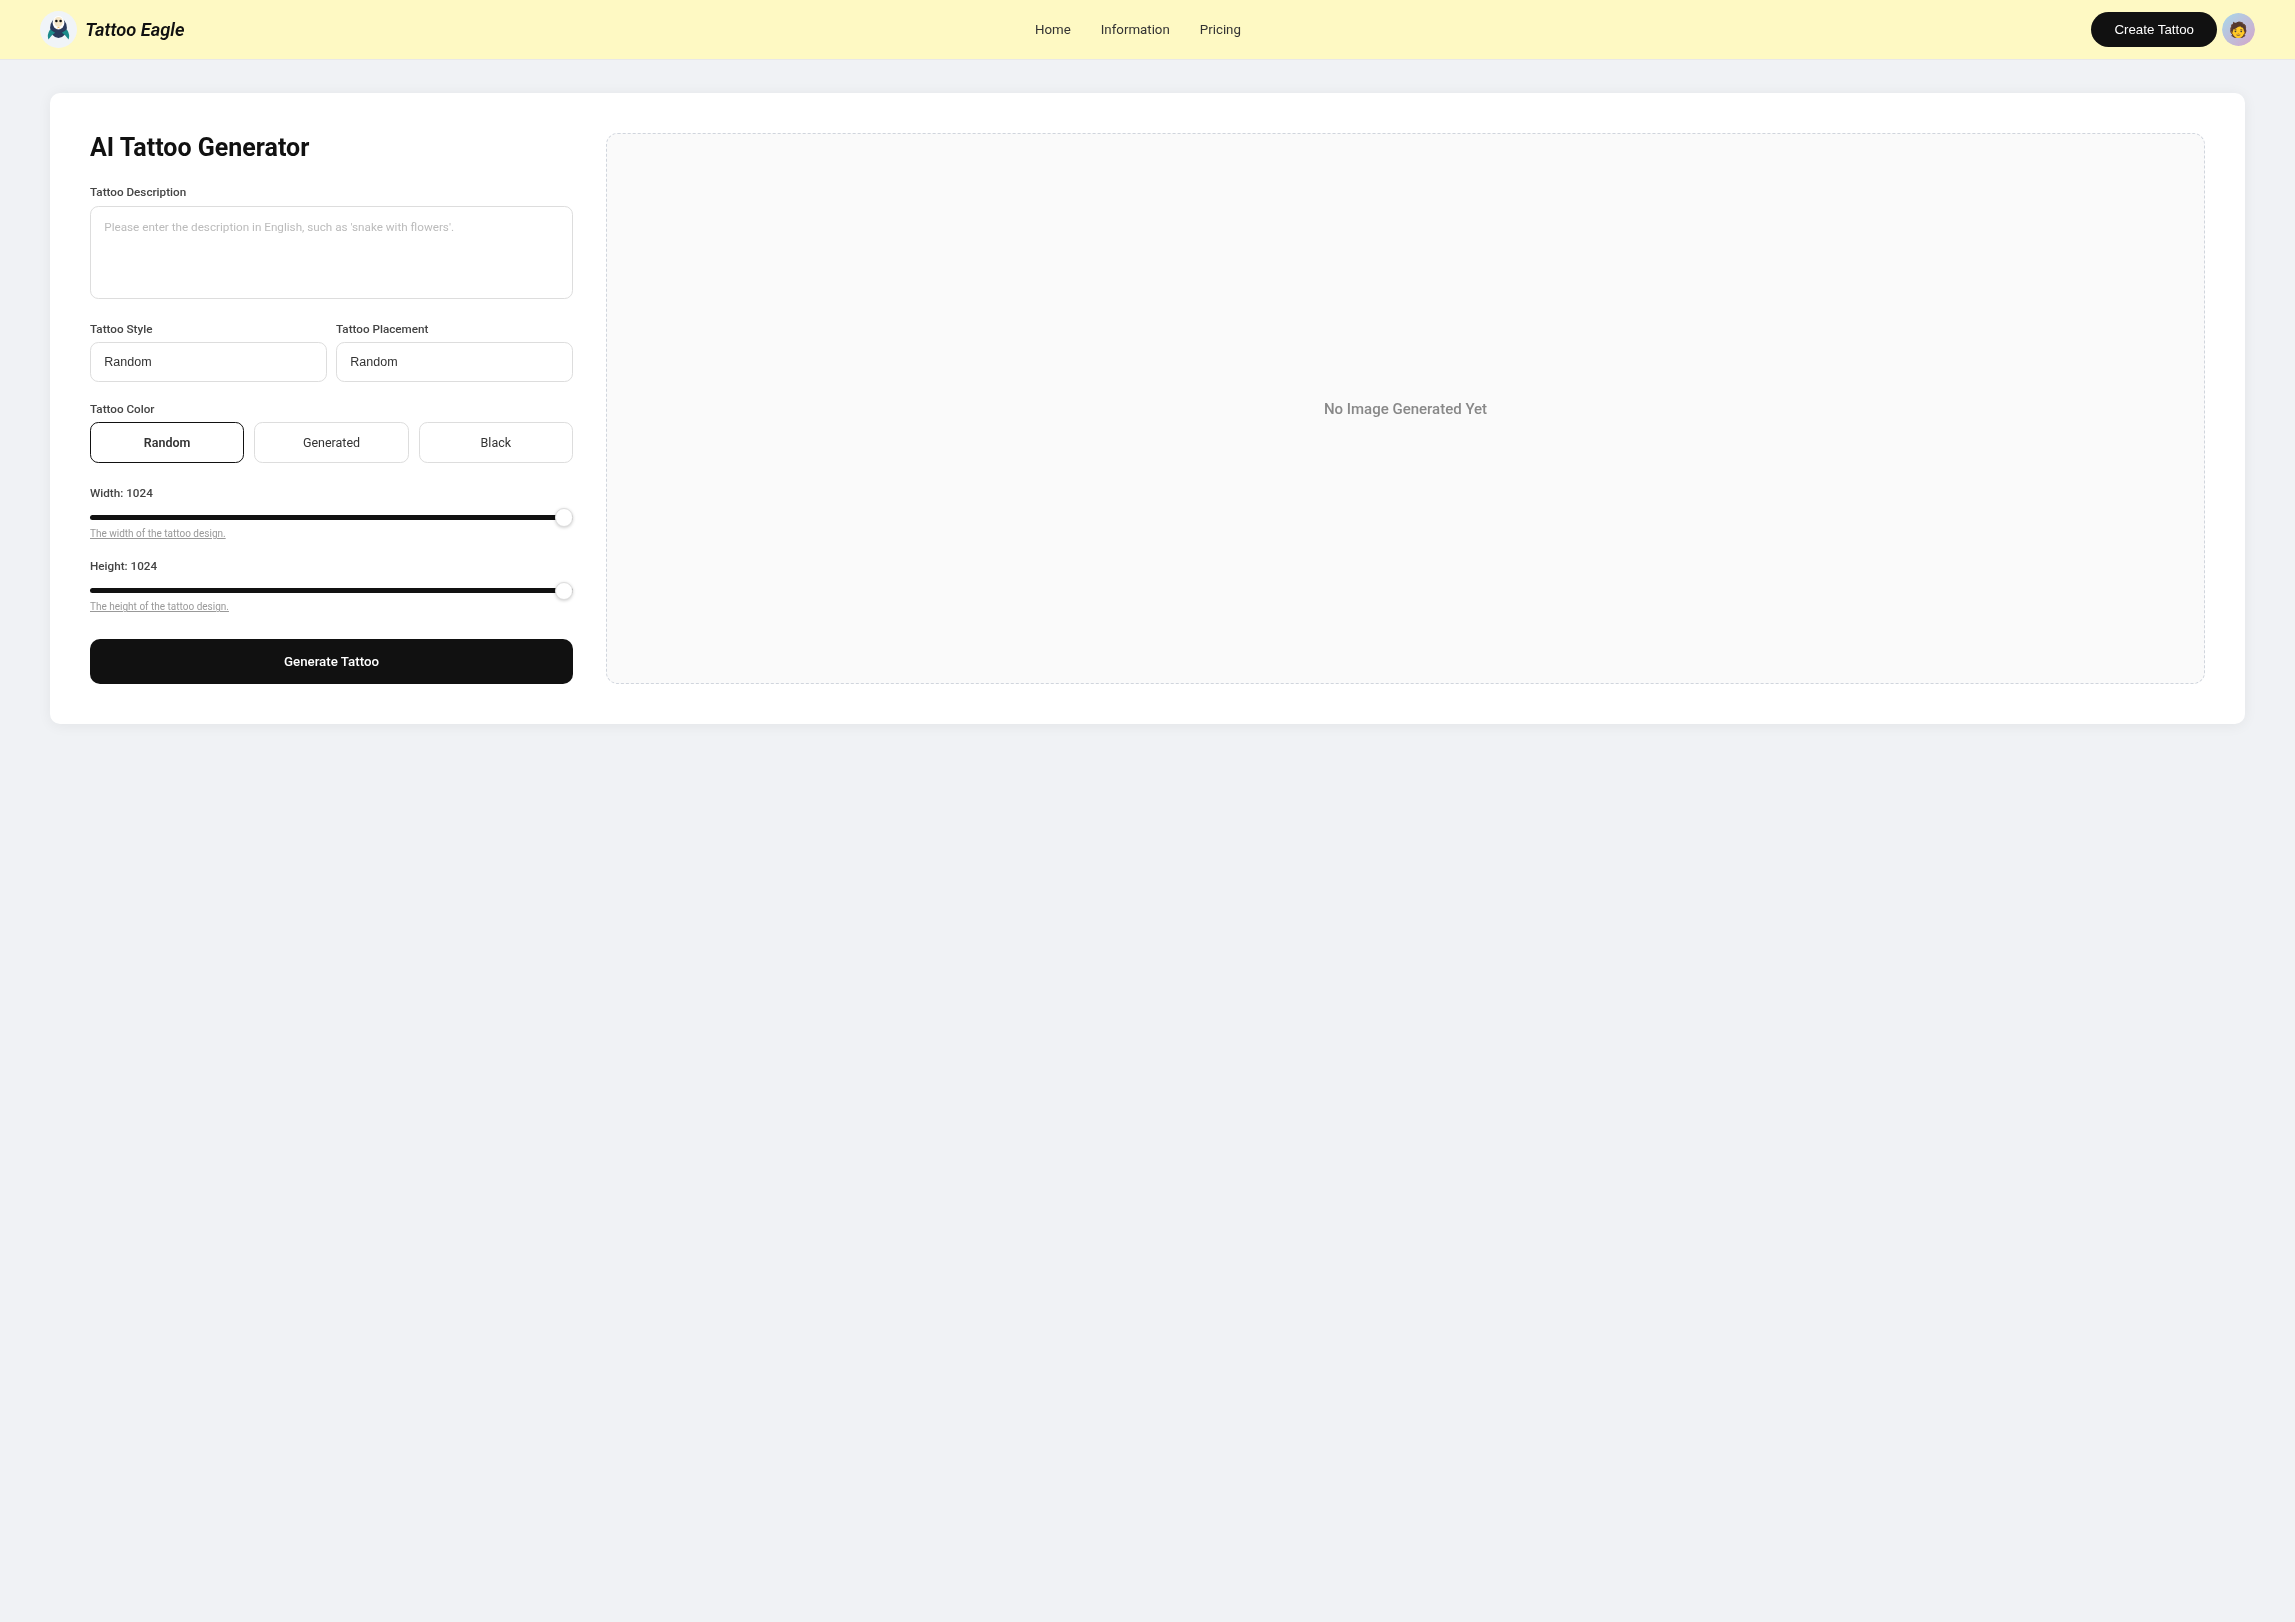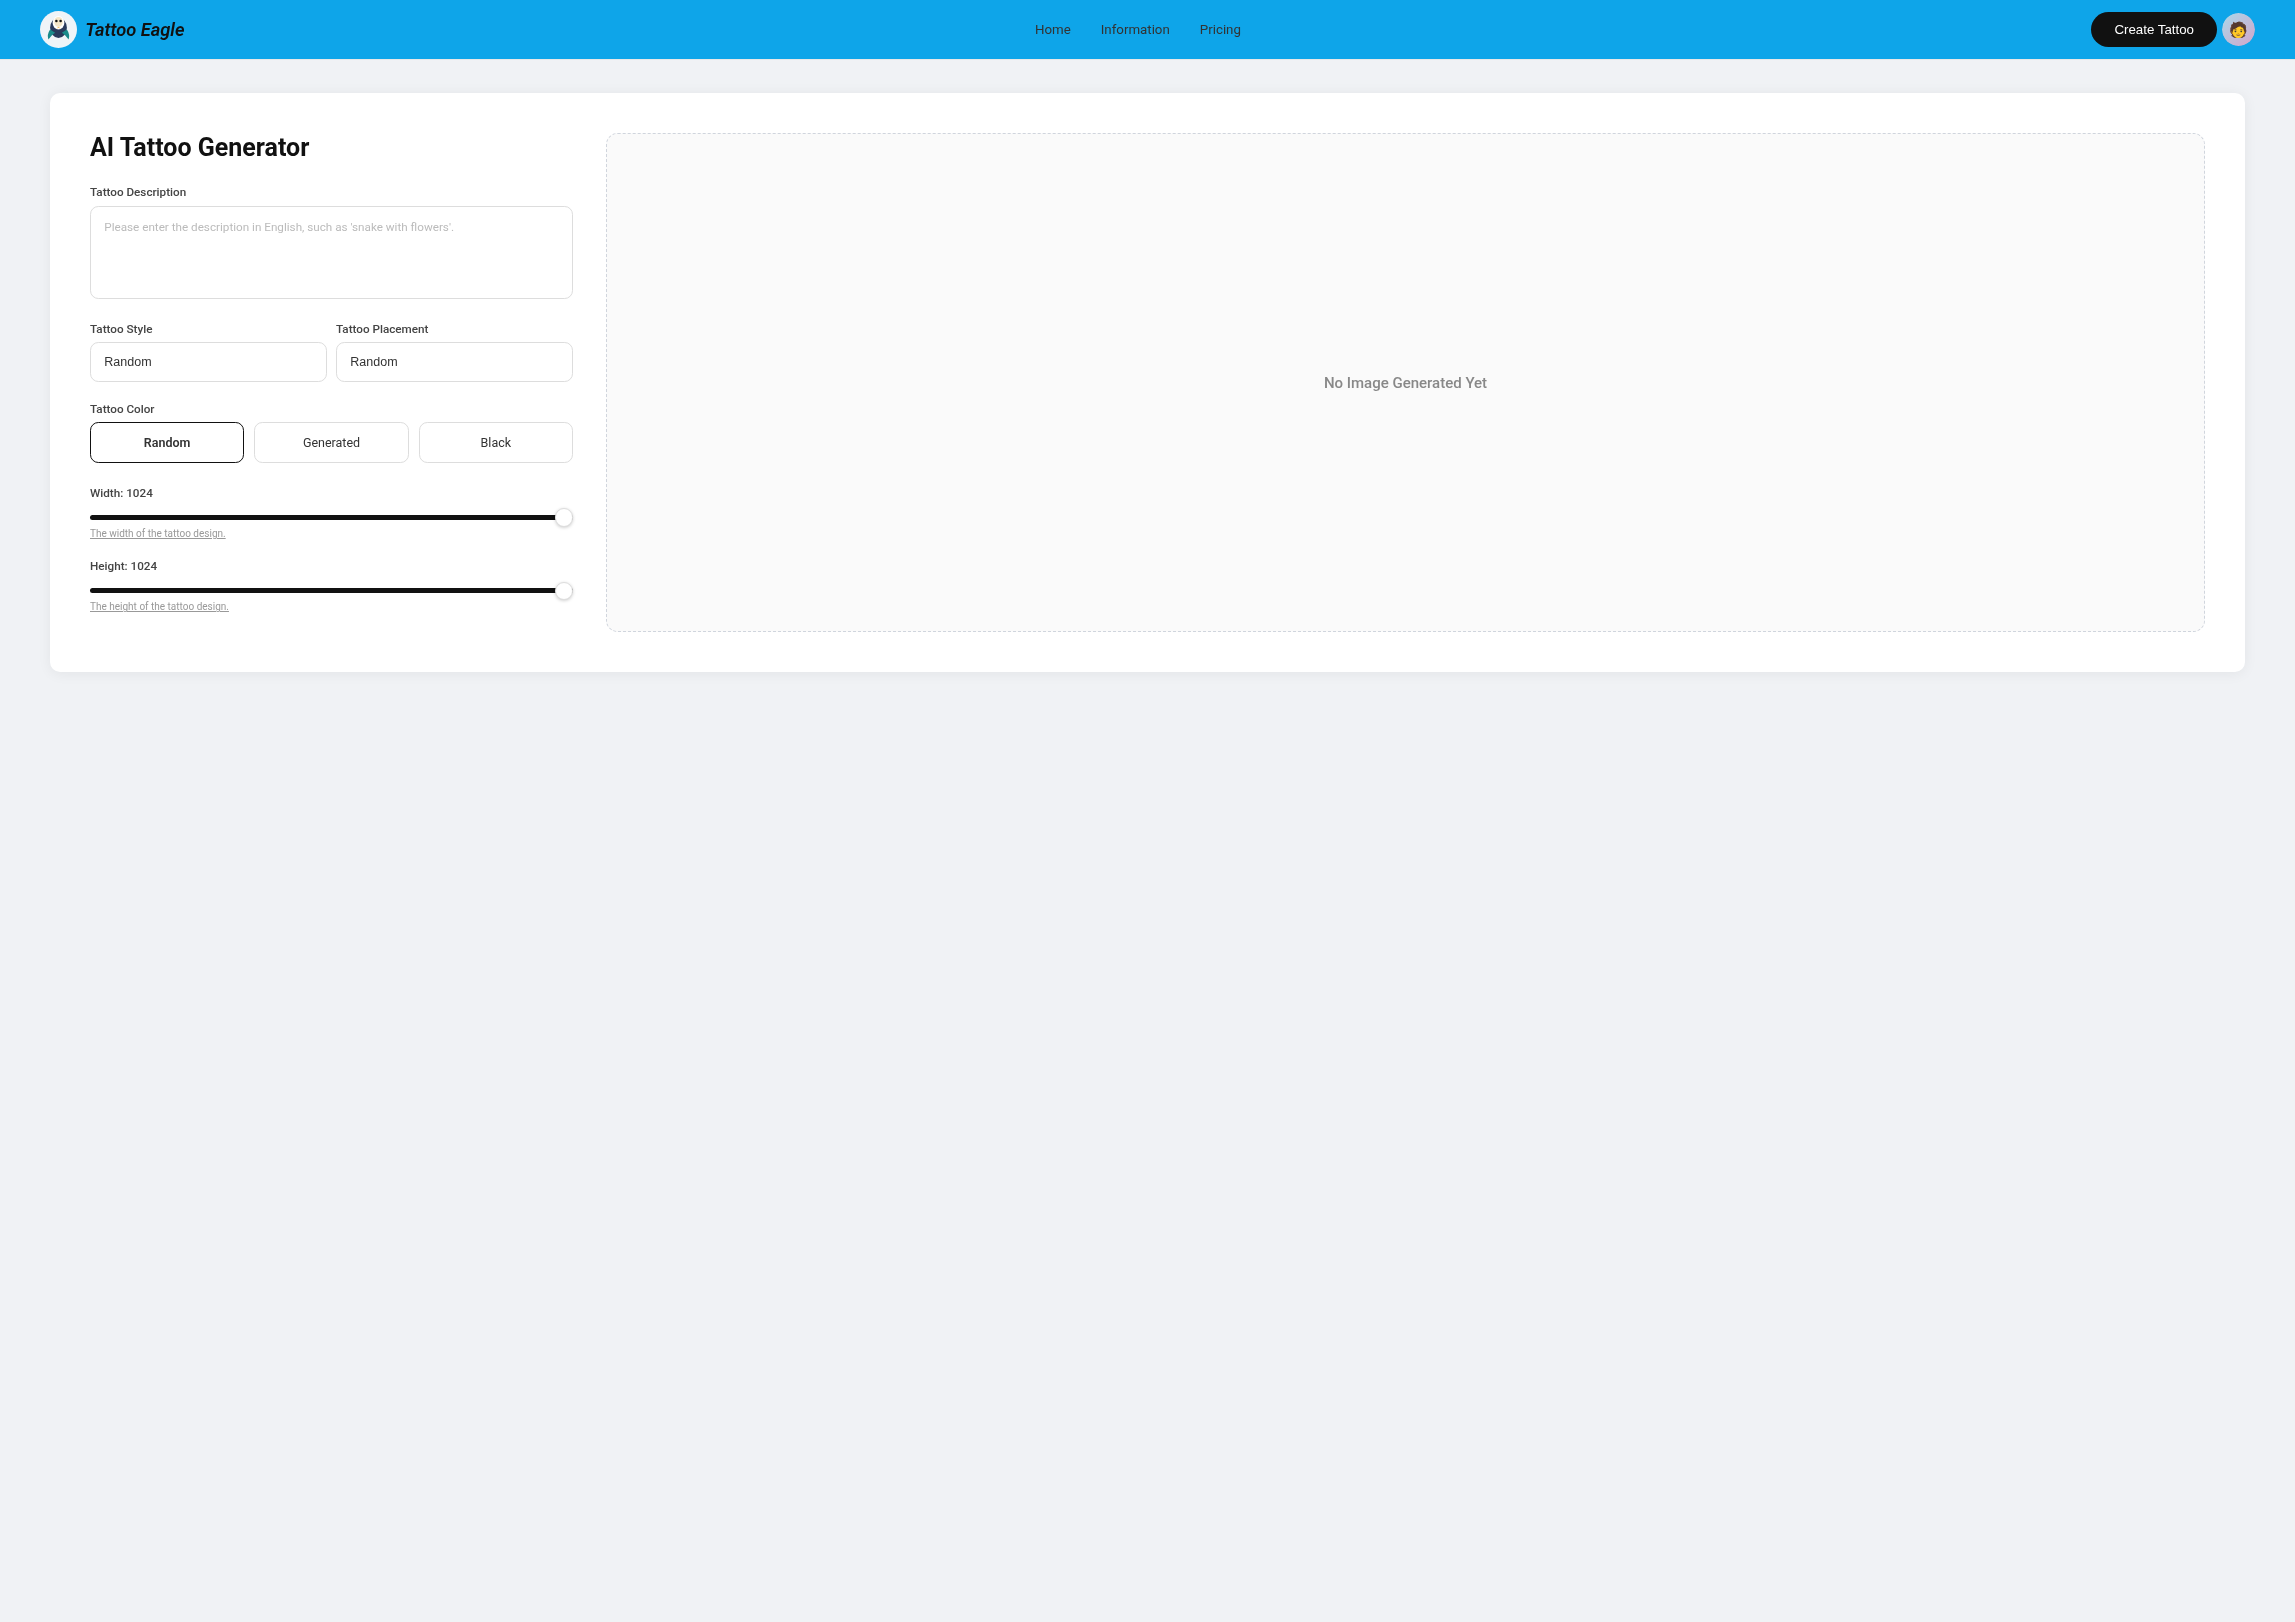--- a/index.html
+++ b/index.html
@@ -3,21 +3,21 @@
   <meta charset="utf-8">
   <style>
     * { box-sizing: border-box; margin: 0; padding: 0; }
     body {
       font-family: -apple-system, BlinkMacSystemFont, 'Segoe UI', Roboto, sans-serif;
       background: #f0f2f5;
       min-height: 100vh;
     }
     
     .navbar {
-      background: #0ea5e9;
+      background: #fef9c3;
       display: flex;
       align-items: center;
       justify-content: space-between;
       padding: 0 40px;
       height: 60px;
       border-bottom: 0.8px solid #e8e8e8;
     }
     .nav-logo {
       display: flex;
       align-items: center;
@@ -304,20 +304,21 @@
         <input type="range" min="0" max="100" value="100" style="">
         <div class="slider-hint">The width of the tattoo design.</div>
       </div>
 
       <div class="slider-section">
         <div class="slider-label">Height: 1024</div>
         <input type="range" min="0" max="100" value="100" style="">
         <div class="slider-hint">The height of the tattoo design.</div>
       </div>
 
+      <button class="btn-generate">Generate Tattoo</button>
     </div>
 
     <div class="right-panel">
       <span class="no-image-text">No Image Generated Yet</span>
     </div>
 
   </div>
 </div>
 
 

